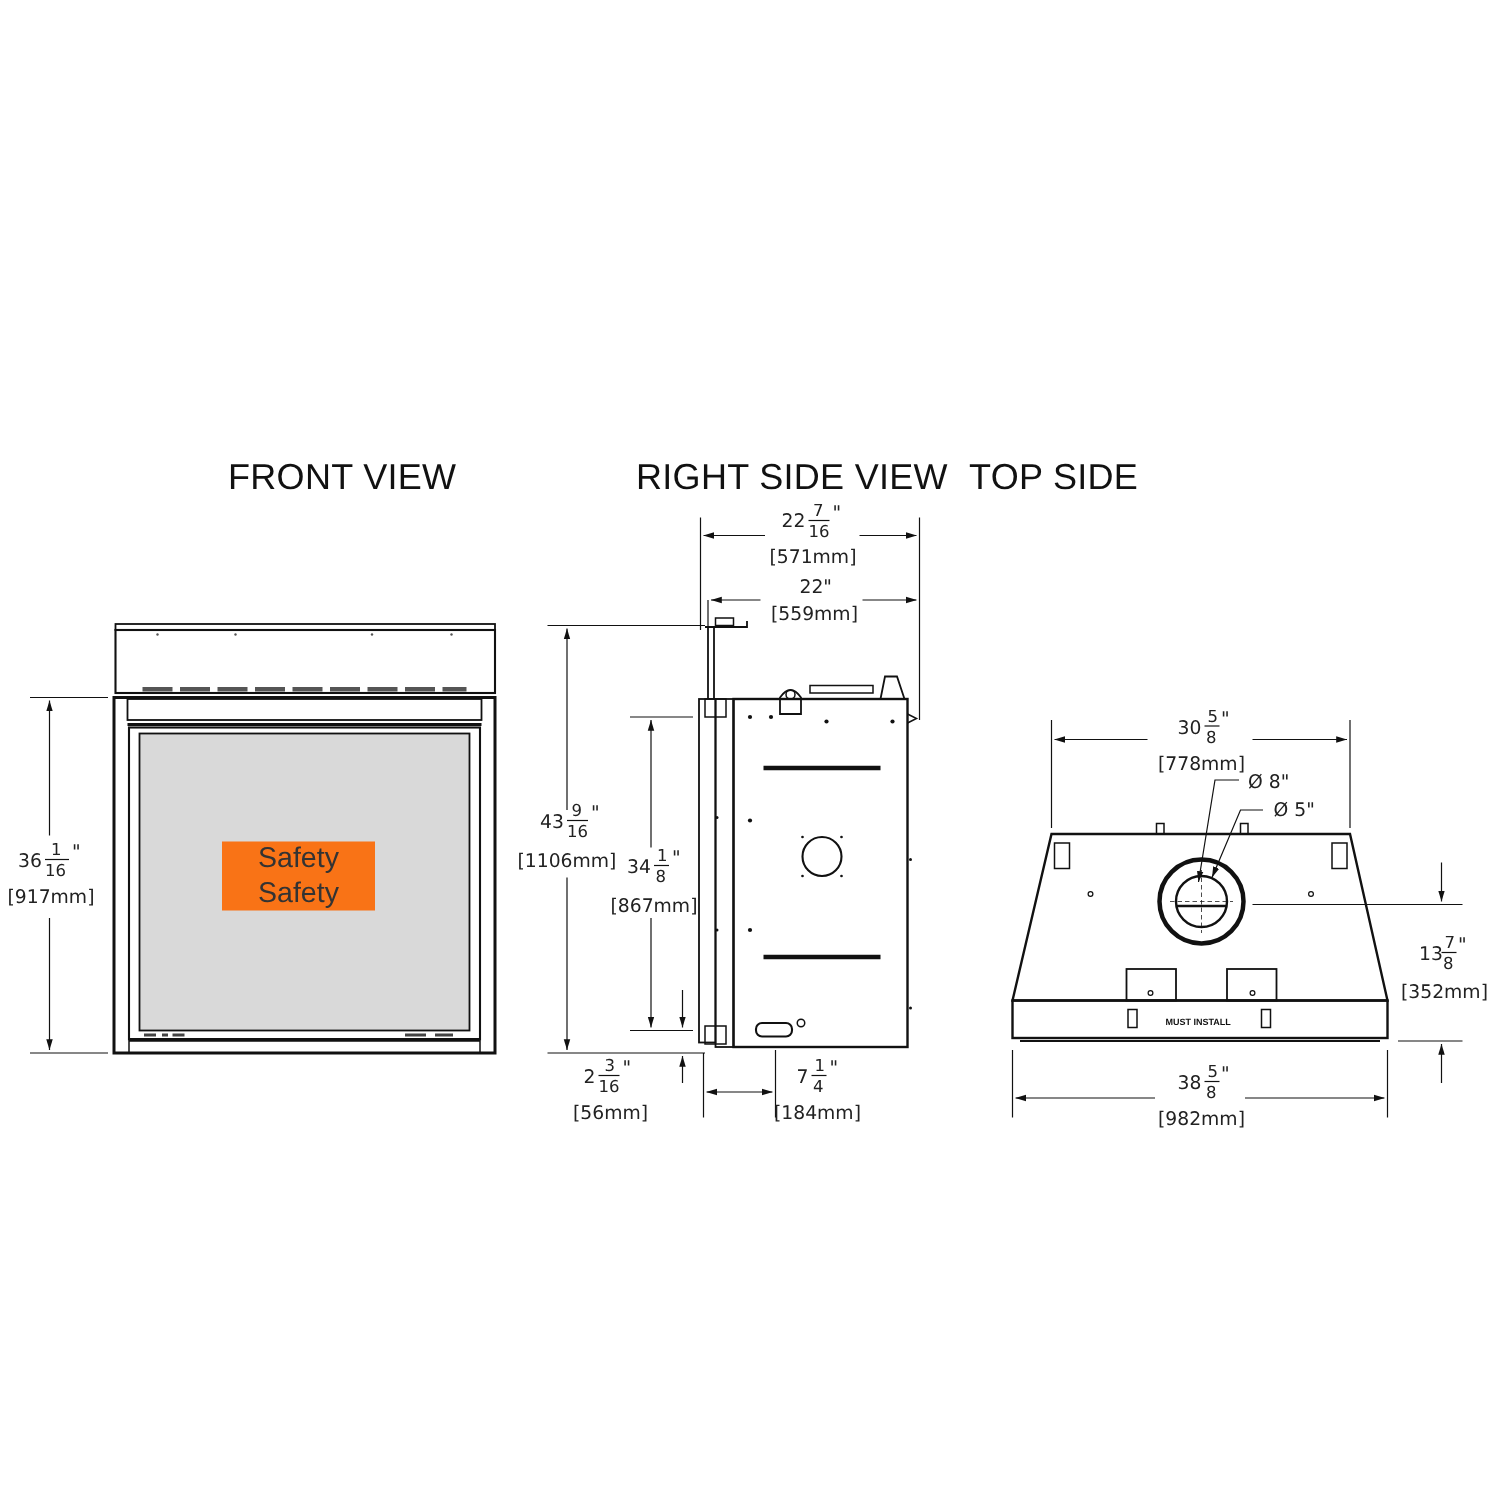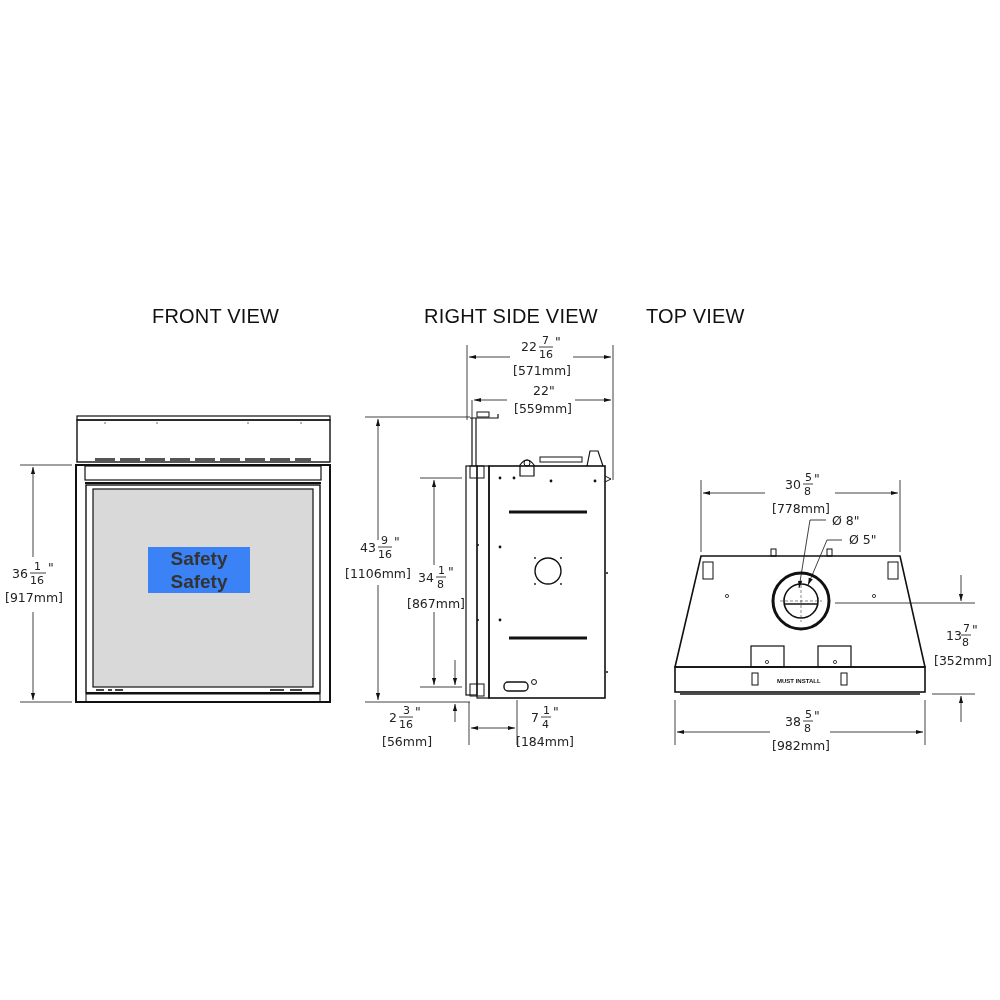--- a/index.html
+++ b/index.html
@@ -1,33 +1,33 @@
 <!DOCTYPE html>
 <html><head>
 <meta charset="utf-8">
 <style>
   html, body { margin: 0; padding: 0; background: #ffffff; }
   body { width: 1000px; height: 1000px; position: relative; overflow: hidden;
          font-family: "Liberation Sans", sans-serif; color: #111; }
-  .view-title { position: absolute; top: 305px; font-size: 20px; color: #111;
+  .view-title { position: absolute; top: 305px; font-size: 24px; color: #111;
                 font-family: "Liberation Sans", sans-serif; letter-spacing: 0.2px; }
   svg.drawing { position: absolute; left: 0; top: 0; }
   .dim { font-family: "DejaVu Sans", sans-serif; font-size: 12.5px; fill: #222; }
   .dimfrac { font-family: "DejaVu Sans", sans-serif; font-size: 11px; fill: #222; }
-  .safety { position: absolute; left: 148px; top: 547px; width: 102px; height: 46px;
-            background: #3b82f6; text-align: center; font-weight: bold; font-size: 19px;
+  .safety { position: absolute; left: 148px; top: 561px; width: 102px; height: 46px;
+            background: #f97316; text-align: center; font-weight: normal; font-size: 19px;
             line-height: 23px; color: #333; font-family: "Liberation Sans", sans-serif; }
   .must { font-family: "Liberation Sans", sans-serif; font-size: 6px; font-weight: bold; fill: #111; }
 </style>
 </head>
 <body>
 
 <div class="view-title" style="left:152px;">FRONT VIEW</div>
 <div class="view-title" style="left:384px;margin-left:40px;">RIGHT SIDE VIEW</div>
-<div class="view-title" style="left:646px;">TOP VIEW</div>
+<div class="view-title" style="left:646px;">TOP SIDE</div>
 
 <svg class="drawing" width="1000" height="1000" viewBox="0 0 1000 1000">
   <defs>
     <marker id="arr" viewBox="0 0 10 10" refX="10" refY="5" markerWidth="9" markerHeight="9" orient="auto-start-reverse">
       <path d="M0,2 L10,5 L0,8 z" fill="#111"></path>
     </marker>
   </defs>
 
   <g stroke="#111" fill="none">
 

